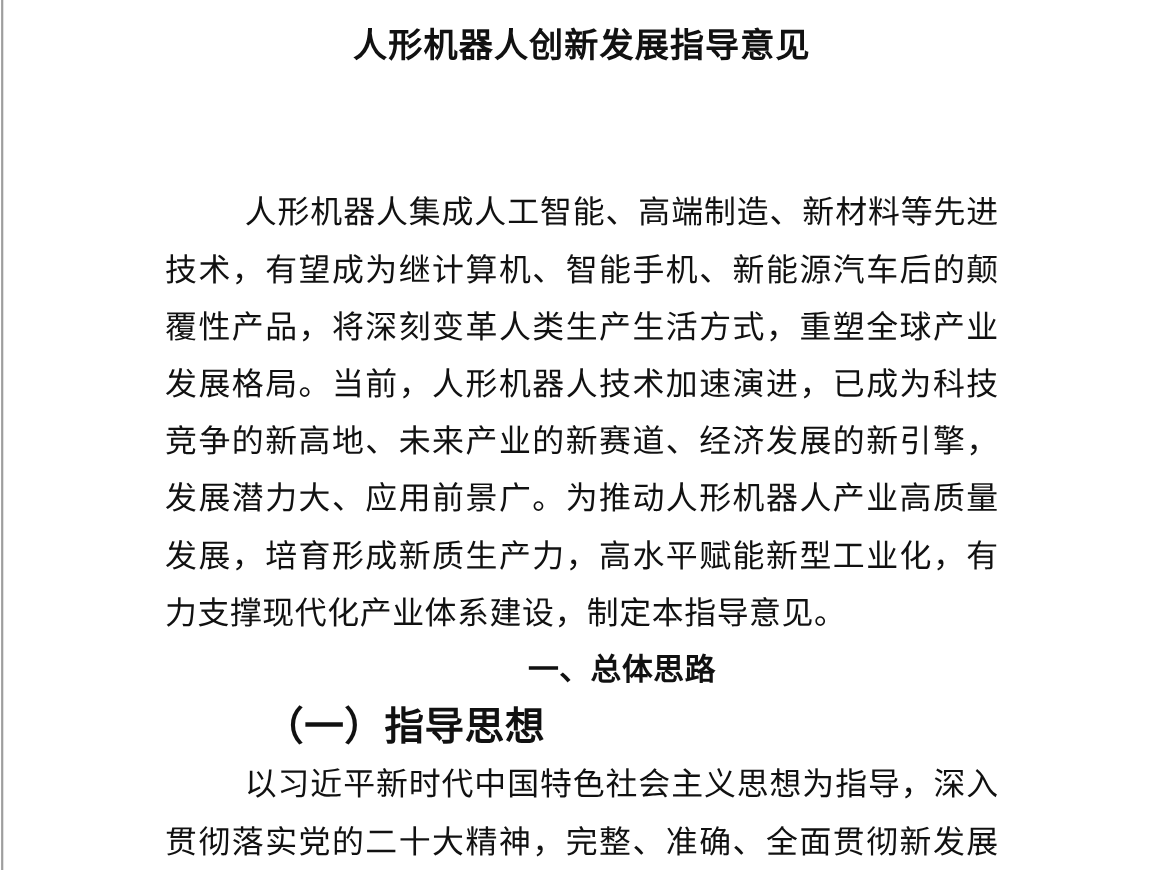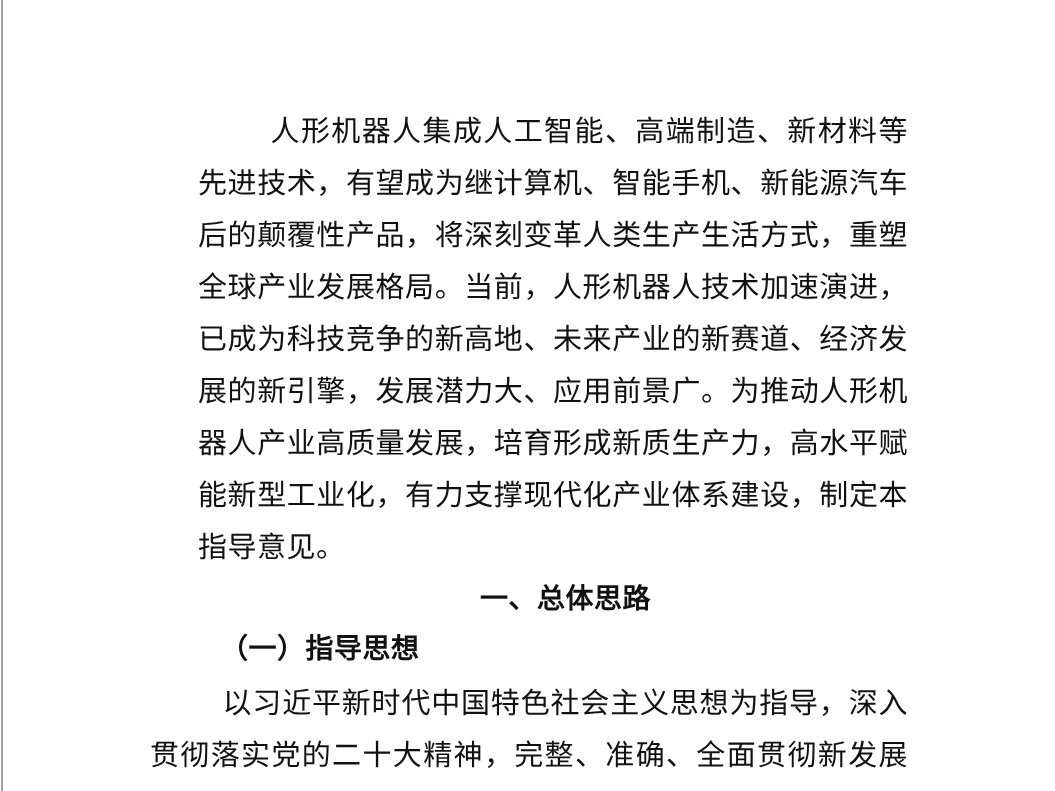--- a/index.html
+++ b/index.html
@@ -46,49 +46,49 @@
     font-size:29px;
     line-height:52px;
     text-align:justify;
     text-indent:2.5em;
     letter-spacing:0.5px;
     font-weight:400;
     font-family:"DejaVu Serif","Liberation Serif",serif;
   }
   .body-para.first{
     margin-top:105px;
-    margin-left:48px;
   }
   .heading-hei{
     margin:0;
     font-size:28px;
     line-height:52px;
     font-weight:600;
     text-indent:2.6em;
     letter-spacing:0.5px;
     font-family:"DejaVu Sans","Liberation Sans",sans-serif;
     text-align:center;
   }
   .heading-kai{
     margin:0;
-    font-size:28px;
+    font-size:36px;
     line-height:52px;
     font-weight:700;
     text-indent:2.5em;
     letter-spacing:0.5px;
-    font-family:Liberation Mono, monospace;
+    font-family:Liberation Serif, serif;
   }
 </style>
 </head>
 <body>
 
 <div class="screen">
   <div class="left-edge-line"></div>
 
   <div class="content">
+    <h1 class="doc-title">人形机器人创新发展指导意见</h1>
 
     <p class="body-para first">人形机器人集成人工智能、高端制造、新材料等先进技术，有望成为继计算机、智能手机、新能源汽车后的颠覆性产品，将深刻变革人类生产生活方式，重塑全球产业发展格局。当前，人形机器人技术加速演进，已成为科技竞争的新高地、未来产业的新赛道、经济发展的新引擎，发展潜力大、应用前景广。为推动人形机器人产业高质量发展，培育形成新质生产力，高水平赋能新型工业化，有力支撑现代化产业体系建设，制定本指导意见。</p>
 
     <h2 class="heading-hei">一、总体思路</h2>
 
     <h3 class="heading-kai">（一）指导思想</h3>
 
     <p class="body-para">以习近平新时代中国特色社会主义思想为指导，深入贯彻落实党的二十大精神，完整、准确、全面贯彻新发展理念，</p>
   </div>
 </div>

